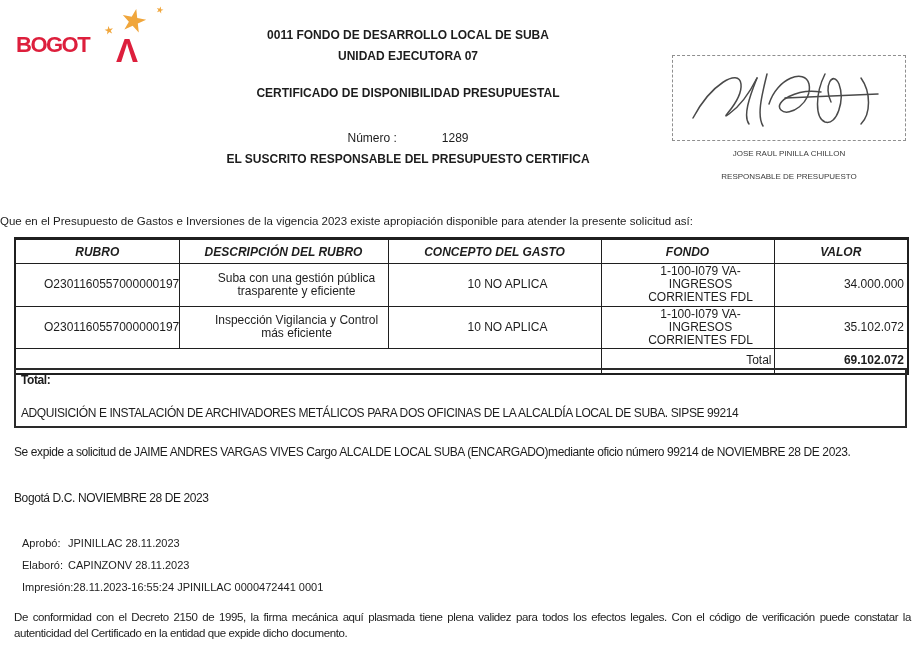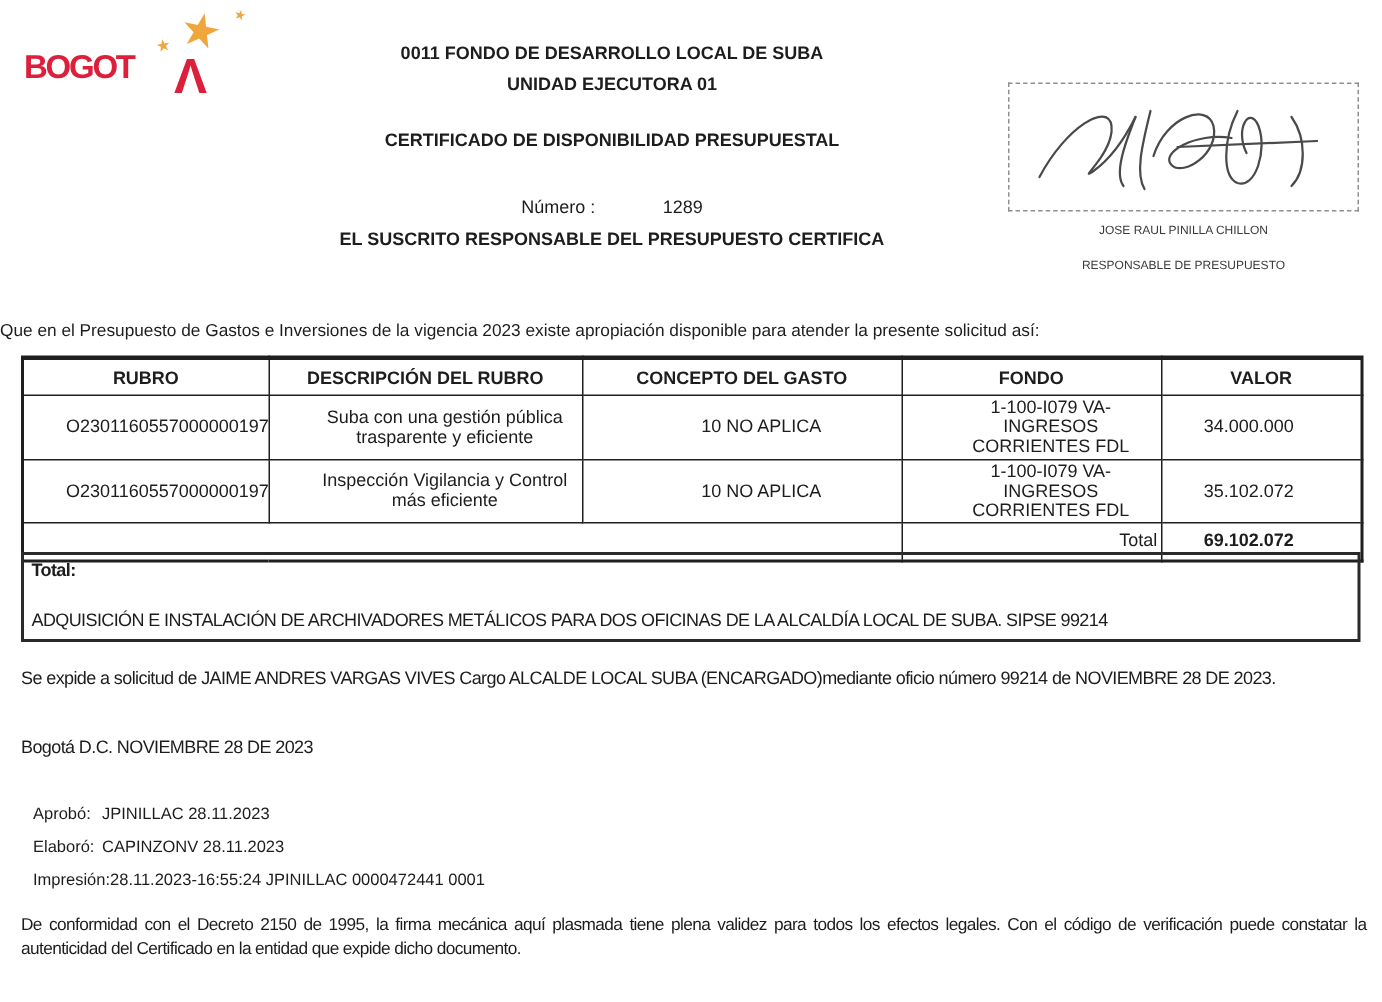--- a/index.html
+++ b/index.html
@@ -29,24 +29,24 @@
   .sigbox { left:672px; top:55px; width:234px; height:86px; border:1px dashed #8f8f8f; }
   .signame { left:672px; width:234px; text-align:center; font-size:8px; color:#3a3a3a; }
 
   
   .intro { left:0; top:215px; width:900px; font-size:11.5px; }
 
   
   .cdp-table { position:absolute; left:14px; top:237px; width:893px; border-collapse:collapse; table-layout:fixed; }
   .cdp-table th, .cdp-table td { border:1px solid #1f1f1f; font-size:12px; padding:1px 2px; overflow:hidden; }
   .cdp-table { border:2px solid #1f1f1f; border-top:3px solid #1f1f1f; }
-  .cdp-table th { height:25px; font-weight:bold; text-align:center; }
+  .cdp-table th { height:25px; font-weight:bold; text-align:center;font-style:italic; }
   .cdp-table td { height:29px; line-height:1.1;padding-left:28px; }
   .td-center { text-align:center; }
-  .td-right  { text-align:left; padding-right:3px !important; }
+  .td-right  { text-align:right; padding-right:3px !important; }
   .td-total-label { text-align:right; padding-left:4px !important; }
   .total-row td { height:25px; }
 
   
   .objeto { left:14px; top:368px; width:893px; height:60px; border:2px solid #2a2a2a; }
   .objeto-label { position:absolute; left:5px; top:3px; font-size:12px; font-weight:bold; }
   .objeto-text  { position:absolute; left:5px; top:36px; width:880px; font-size:12px; }
 
   
   .expide { left:14px; top:445px; width:899px; font-size:12px; line-height:15px; }
@@ -64,21 +64,21 @@
 
   <div class="abs logo">
     <span class="logo-text" style="color:#DD1F3C">BOGOT</span>
     <span class="logo-caret" style="color:#DD1F3C">Λ</span>
     <span class="star-big" style="color:#F0A63C">★</span>
     <span class="star-sm1" style="color:#F0A63C">★</span>
     <span class="star-sm2" style="color:#F0A63C">★</span>
   </div>
 
   <div class="abs hdr" style="top:28px">0011 FONDO DE DESARROLLO LOCAL DE SUBA</div>
-  <div class="abs hdr" style="top:49px">UNIDAD EJECUTORA 01</div>
+  <div class="abs hdr" style="top:49px">UNIDAD EJECUTORA 07</div>
   <div class="abs hdr" style="top:86px">CERTIFICADO DE DISPONIBILIDAD PRESUPUESTAL</div>
   <div class="abs hdr hdr-numero" style="top:131px">
     <span>Número :</span><span class="num-val">1289</span>
   </div>
   <div class="abs hdr" style="top:152px">EL SUSCRITO RESPONSABLE DEL PRESUPUESTO CERTIFICA</div>
 
   <div class="abs sigbox">
     <svg width="232" height="84" viewBox="0 0 232 84">
       <g fill="none" stroke="#4a4a4a" stroke-width="1.5" stroke-linecap="round">
         <path d="M20 62 C38 28, 66 12, 68 28 C70 46, 44 66, 56 58 C70 48, 80 30, 84 22"></path>

